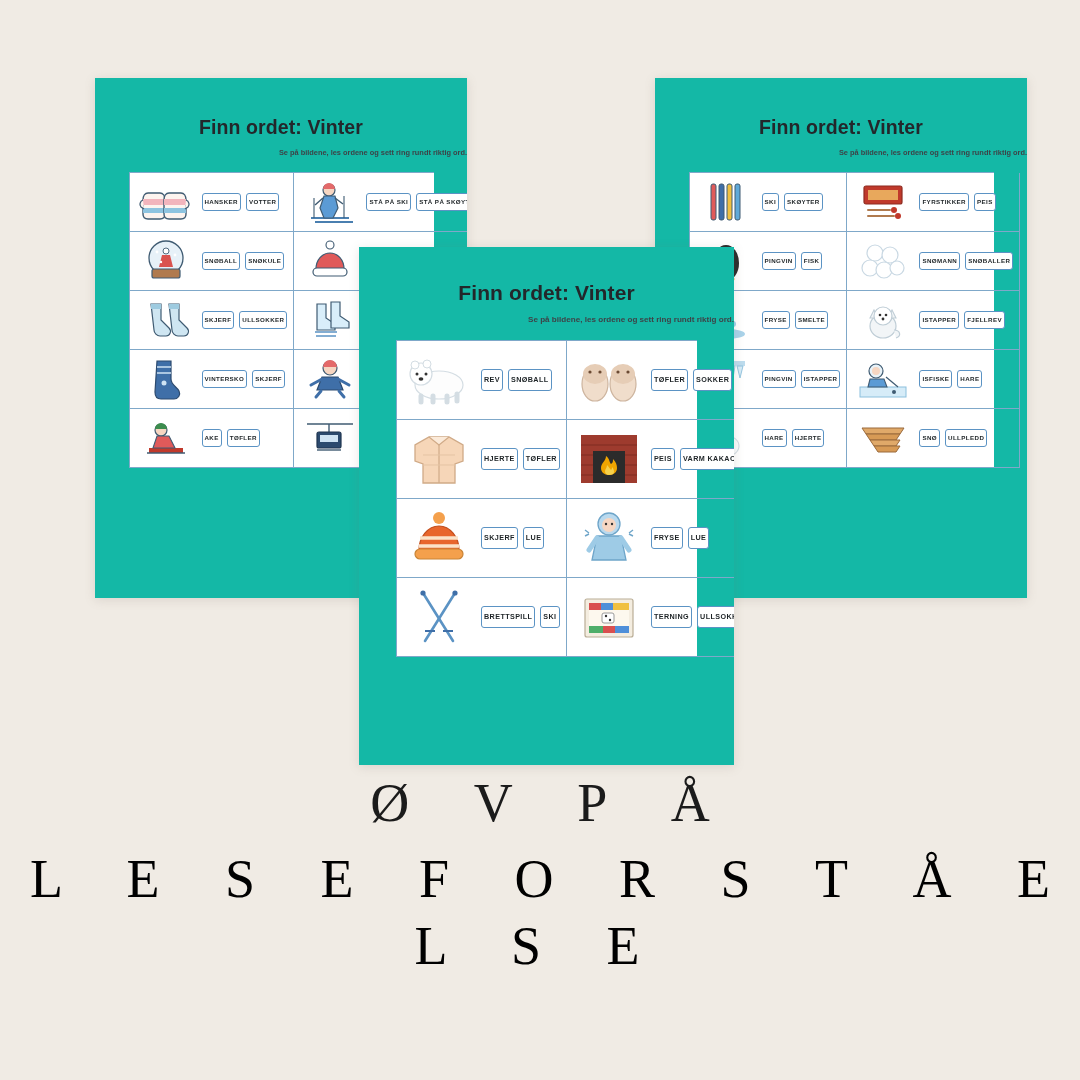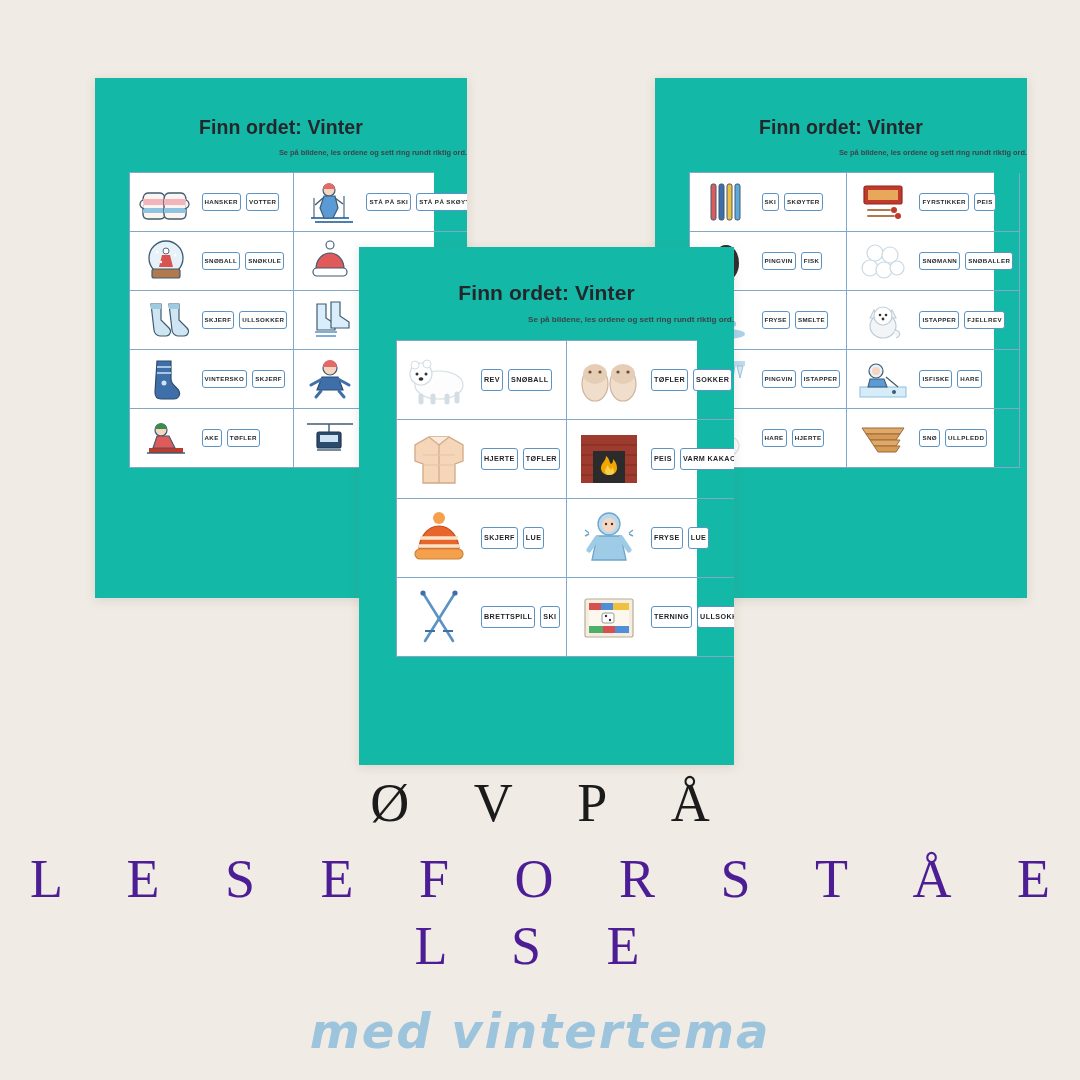--- a/index.html
+++ b/index.html
@@ -130,21 +130,21 @@
     letter-spacing: 26px;
     color: #1b1b1b;
     font-weight: 400;
     line-height: 1.25;
     text-indent: 26px;
   }
   .cap-line2 {
     font-family: "Liberation Serif", serif;
     font-size: 54px;
     letter-spacing: 26px;
-    color: #4c1d95;
+    color: #000000;
     font-weight: 400;
     line-height: 1.25;
     margin-top: 8px;
     text-indent: 26px;
   }
   .cap-line3 {
     font-family: "DejaVu Sans", sans-serif;
     font-size: 48px;
     font-style: italic;
     font-weight: bold;
@@ -663,16 +663,15 @@
           <div class="word">ULLSOKKER</div>
         </div>
       </div>
 
     </div>
   </div>
 
   <div class="caption">
     <div class="cap-line1">Ø V   P Å</div>
     <div class="cap-line2">L E S E F O R S T Å E L S E</div>
-    <div class="cap-line3">med vintertema</div>
   </div>
 
 </div>
 
 </body></html>

